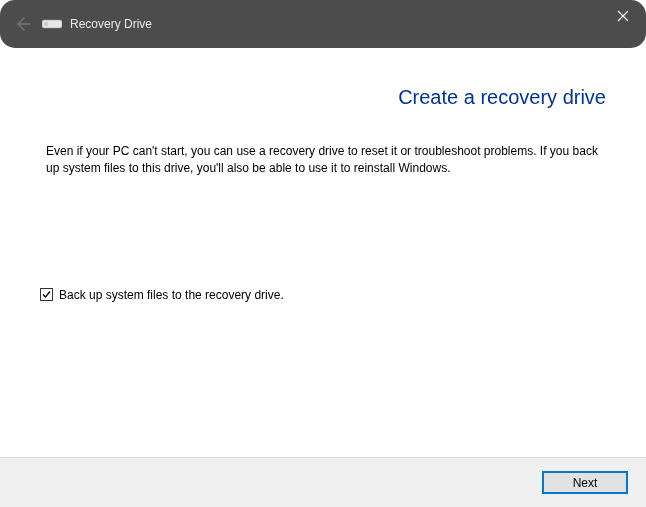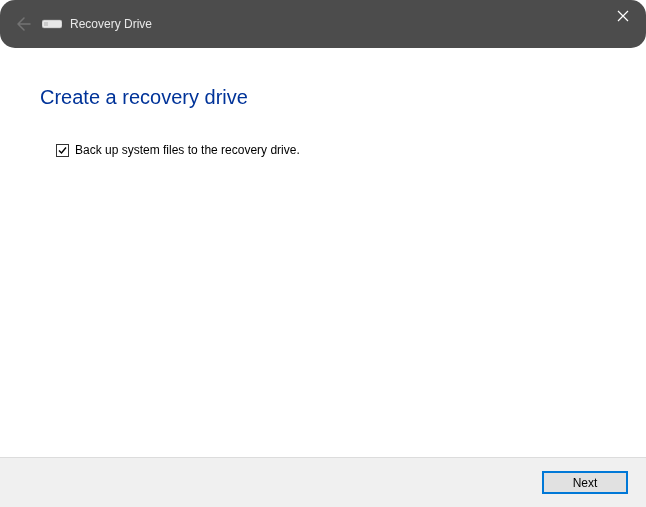--- a/index.html
+++ b/index.html
@@ -55,33 +55,34 @@
     .content {
       flex: 1;
       padding: 38px 40px 0 40px;
       background: #fff;
     }
     .heading {
       color: #003399;
       font-size: 20px;
       font-weight: 400;
       margin-bottom: 34px;
+      text-align: right;
     }
     .description {
       font-size: 12px;
       color: #000;
       line-height: 1.45;
       margin-left: 6px;
       margin-right: 6px;
       margin-bottom: 110px;
     }
     .checkbox-row {
       display: flex;
       align-items: center;
-      margin-left: 16px;
+      margin-left: 0;
       font-size: 12px;
       color: #000;
     }
     .checkbox {
       width: 13px;
       height: 13px;
       border: 1px solid #333;
       margin-right: 6px;
       display: flex;
       align-items: center;
@@ -132,20 +133,21 @@
   <div class="title-text">Recovery Drive</div>
   <div class="close-btn">
     <svg width="12" height="12" viewBox="0 0 12 12">
       <path d="M1 1 L11 11 M11 1 L1 11" stroke-width="1.2" fill="none"></path>
     </svg>
   </div>
 </div>
 
 <div class="content">
   <h1 class="heading">Create a recovery drive</h1>
+  <p class="description">Even if your PC can't start, you can use a recovery drive to reset it or troubleshoot problems. If you back up system files to this drive, you'll also be able to use it to reinstall Windows.</p>
   <div class="checkbox-row">
     <span class="checkbox">
       <svg width="11" height="11" viewBox="0 0 11 11">
         <path d="M2 5.5 L4.5 8 L9 2.5" stroke="#000" stroke-width="1.4" fill="none"></path>
       </svg>
     </span>
     <span>Back up system files to the recovery drive.</span>
   </div>
 </div>
 

